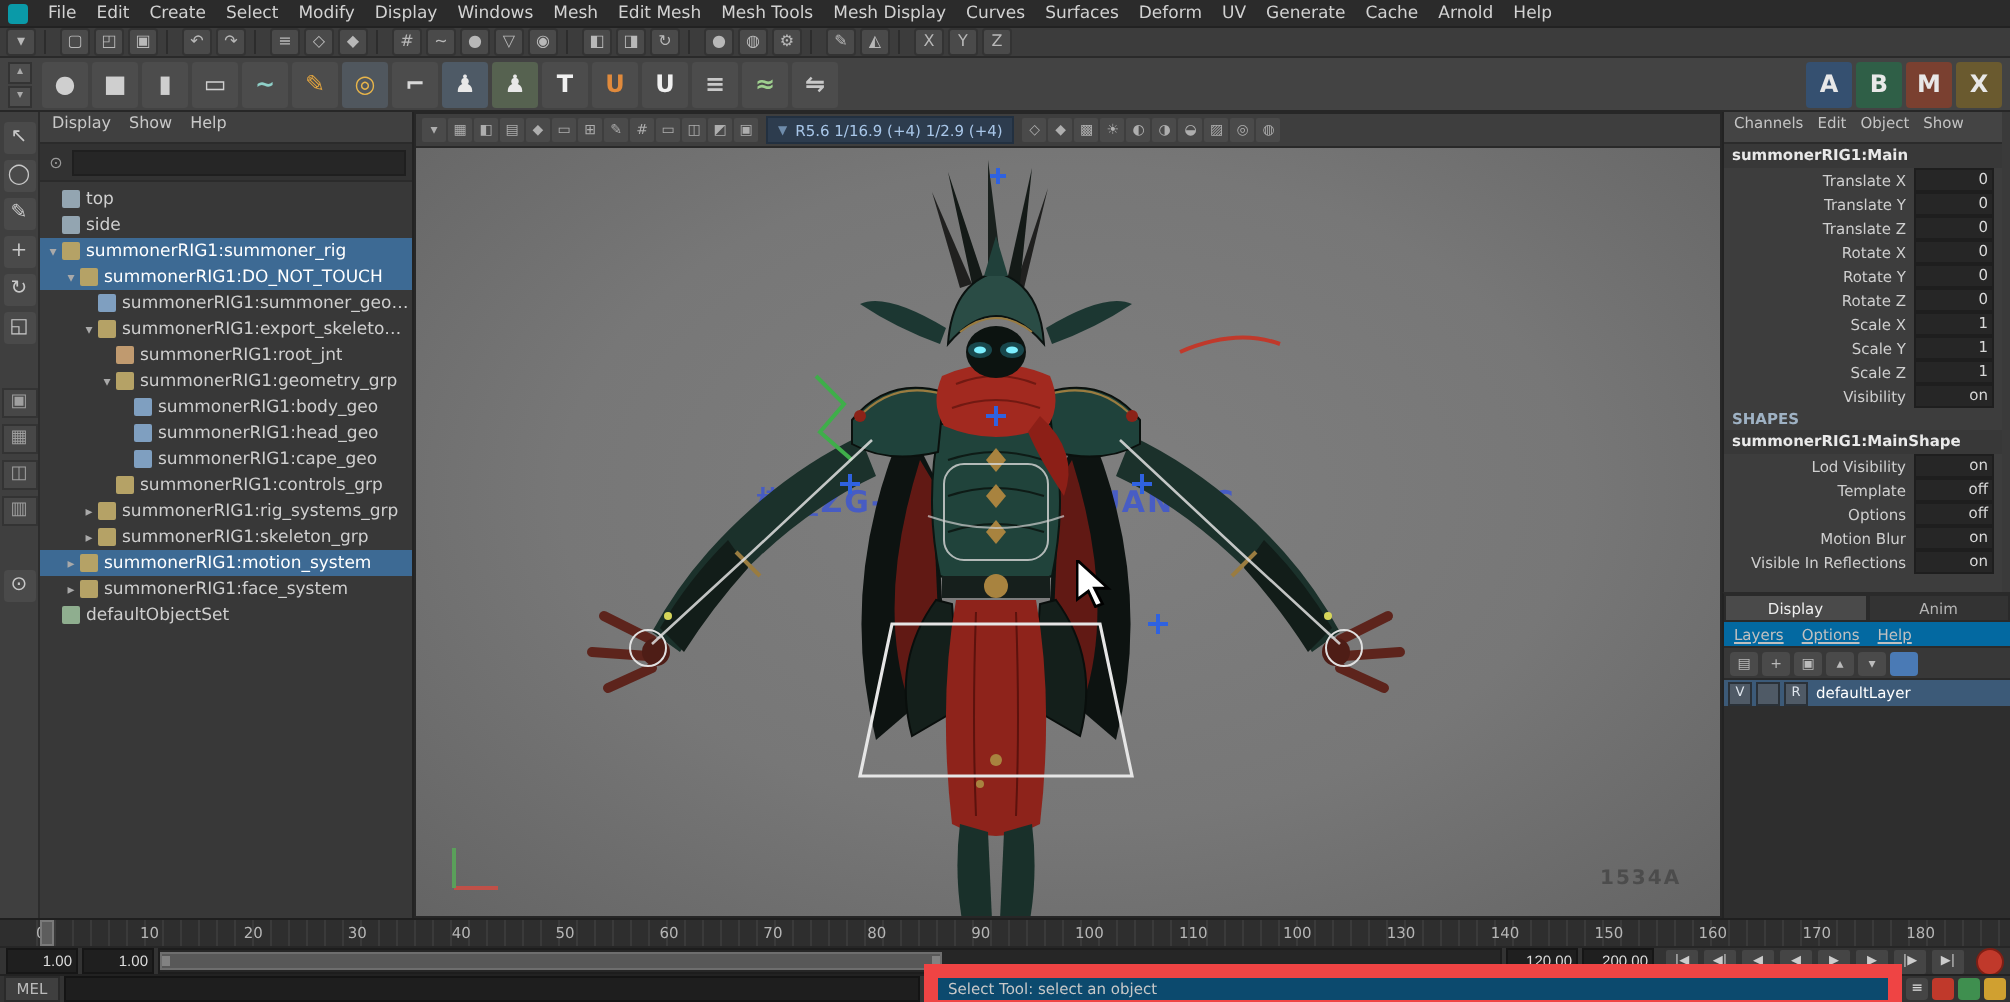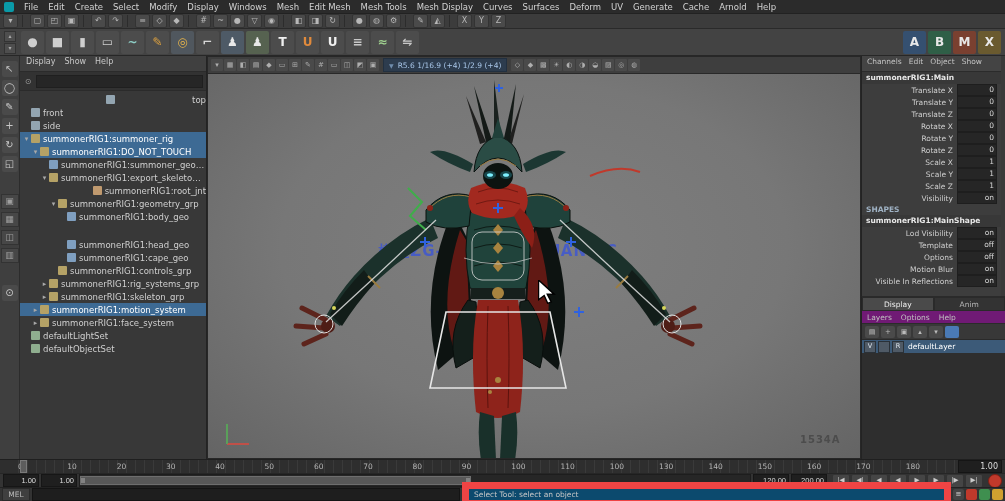--- a/index.html
+++ b/index.html
@@ -84,35 +84,35 @@
           text-align:right;padding:0 2px;margin-right:4px;line-height:10px;flex:none;}
   .cb-section{height:11px;line-height:11px;padding:0 4px;color:#9fb2c4;font-weight:bold;}
 
   
   #layers{position:absolute;left:861px;top:296px;width:144px;height:163px;background:#3b3b3b;
           border-left:1px solid #232323;border-top:1px solid #2a2a2a;box-sizing:border-box;
           font-size:7.5px;display:flex;flex-direction:column;}
   #ly-tabs{height:14px;display:flex;}
   .ly-tab{flex:1;text-align:center;line-height:13px;background:#333;border:1px solid #2a2a2a;color:#b5b5b5;}
   .ly-tab.active{background:#4a4a4a;color:#eee;}
-  #ly-menus{height:12px;display:flex;gap:9px;padding:0 5px;align-items:center;color:#c0c0c0;background:#701a75;
-            border-bottom:1px solid #2b2b2b;}
+  #ly-menus{height:12px;display:flex;gap:9px;padding:0 5px;align-items:center;color:#c0c0c0;background:#0369a1;
+            border-bottom:1px solid #2b2b2b;text-decoration:underline;}
   #ly-toolbar{height:15px;display:flex;gap:2px;align-items:center;padding:0 3px;background:#383838;
               border-bottom:1px solid #2a2a2a;}
   .ly-btn{width:14px;height:12px;background:#4a4a4a;border-radius:2px;font-size:7px;text-align:center;
           line-height:12px;color:#bbb;}
   #ly-list{flex:1;background:#2e2e2e;}
   .ly-row{height:13px;display:flex;align-items:center;gap:2px;padding:0 2px;background:#3c5a78;color:#fff;}
   .ly-toggle{width:10px;height:10px;background:#4f5a66;border:1px solid #2a3138;font-size:6.5px;
              text-align:center;line-height:9px;color:#dfe6ee;flex:none;}
   .ly-name{padding-left:2px;white-space:nowrap;}
 
   
   #timeline{position:absolute;left:0;top:459px;width:100%;height:14px;background:#2e2e2e;
-            border-top:1px solid #1f1f1f;display:flex;box-sizing:border-box;}
+            border-top:1px solid #1f1f1f;display:flex;box-sizing:border-box;flex-direction:column;}
   #tl-ticks{flex:1;display:flex;margin-left:18px;position:relative;
             background:repeating-linear-gradient(90deg,#3a3a3a 0 1px,transparent 1px 9px);}
   .tl-tick{flex:1;font-size:7.5px;color:#b5b5b5;line-height:13px;}
   .tl-marker{position:absolute;left:2px;top:0;width:7px;height:13px;background:#5d5d5d;border:1px solid #7a7a7a;box-sizing:border-box;}
   #tl-current{width:36px;background:#1f1f1f;border:1px solid #151515;color:#ddd;font-size:8px;
               text-align:right;padding:0 3px;line-height:12px;margin:0 3px;}
 
   #rangebar{position:absolute;left:0;top:473px;width:100%;height:14px;background:#333;display:flex;
             align-items:center;gap:2px;padding:0 3px;border-top:1px solid #262626;box-sizing:border-box;}
   .rb-field{width:30px;height:11px;background:#1f1f1f;border:1px solid #161616;color:#ddd;font-size:7.5px;
@@ -251,33 +251,28 @@
     <div id="ol-menus">
         <span>Display</span>
         <span>Show</span>
         <span>Help</span>
       </div>
     <div id="ol-search">
       <span class="ol-search-icon">⊙</span>
       <input placeholder="" style="">
     </div>
     <div id="ol-tree">
-        <div class="tree-row" style="padding-left: 2px; justify-content: space-between;">
+        <div class="tree-row" style="padding-left: 2px;">
           <span class="tree-exp"></span>
           <span class="tree-ico" style="background: rgb(147, 165, 177);"></span>
           <span class="tree-label">top</span>
         </div>
         <div class="tree-row" style="padding-left: 2px;">
           <span class="tree-exp"></span>
           <span class="tree-ico" style="background: rgb(147, 165, 177);"></span>
-          <span class="tree-label">front</span>
-        </div>
-        <div class="tree-row" style="padding-left: 2px;">
-          <span class="tree-exp"></span>
-          <span class="tree-ico" style="background: rgb(147, 165, 177);"></span>
           <span class="tree-label">side</span>
         </div>
         <div class="tree-row sel" style="padding-left: 2px;">
           <span class="tree-exp">▾</span>
           <span class="tree-ico" style="background: rgb(181, 162, 102);"></span>
           <span class="tree-label">summonerRIG1:summoner_rig</span>
         </div>
         <div class="tree-row sel" style="padding-left: 11px;">
           <span class="tree-exp">▾</span>
           <span class="tree-ico" style="background: rgb(181, 162, 102);"></span>
@@ -286,36 +281,36 @@
         <div class="tree-row" style="padding-left: 20px;">
           <span class="tree-exp"></span>
           <span class="tree-ico" style="background: rgb(127, 159, 192);"></span>
           <span class="tree-label">summonerRIG1:summoner_geo_UE4_low_SK</span>
         </div>
         <div class="tree-row" style="padding-left: 20px;">
           <span class="tree-exp">▾</span>
           <span class="tree-ico" style="background: rgb(181, 162, 102);"></span>
           <span class="tree-label">summonerRIG1:export_skeleton_grp</span>
         </div>
-        <div class="tree-row" style="padding-left: 29px; justify-content: flex-end;">
+        <div class="tree-row" style="padding-left: 29px;">
           <span class="tree-exp"></span>
           <span class="tree-ico" style="background: rgb(192, 154, 111);"></span>
           <span class="tree-label">summonerRIG1:root_jnt</span>
         </div>
         <div class="tree-row" style="padding-left: 29px;">
           <span class="tree-exp">▾</span>
           <span class="tree-ico" style="background: rgb(181, 162, 102);"></span>
           <span class="tree-label">summonerRIG1:geometry_grp</span>
         </div>
         <div class="tree-row" style="padding-left: 38px; text-align: right;">
           <span class="tree-exp"></span>
           <span class="tree-ico" style="background: rgb(127, 159, 192);"></span>
           <span class="tree-label">summonerRIG1:body_geo</span>
         </div>
-        <div class="tree-row" style="padding-left: 38px; margin-top: 15px;">
+        <div class="tree-row" style="padding-left: 38px;">
           <span class="tree-exp"></span>
           <span class="tree-ico" style="background: rgb(127, 159, 192);"></span>
           <span class="tree-label">summonerRIG1:head_geo</span>
         </div>
         <div class="tree-row" style="padding-left: 38px;">
           <span class="tree-exp"></span>
           <span class="tree-ico" style="background: rgb(127, 159, 192);"></span>
           <span class="tree-label">summonerRIG1:cape_geo</span>
         </div>
         <div class="tree-row" style="padding-left: 29px;">
@@ -335,25 +330,20 @@
         </div>
         <div class="tree-row sel" style="padding-left: 11px;">
           <span class="tree-exp">▸</span>
           <span class="tree-ico" style="background: rgb(181, 162, 102);"></span>
           <span class="tree-label">summonerRIG1:motion_system</span>
         </div>
         <div class="tree-row" style="padding-left: 11px;">
           <span class="tree-exp">▸</span>
           <span class="tree-ico" style="background: rgb(181, 162, 102);"></span>
           <span class="tree-label">summonerRIG1:face_system</span>
-        </div>
-        <div class="tree-row" style="padding-left: 2px;">
-          <span class="tree-exp"></span>
-          <span class="tree-ico" style="background: rgb(143, 174, 143);"></span>
-          <span class="tree-label">defaultLightSet</span>
         </div>
         <div class="tree-row" style="padding-left: 2px;">
           <span class="tree-exp"></span>
           <span class="tree-ico" style="background: rgb(143, 174, 143);"></span>
           <span class="tree-label">defaultObjectSet</span>
         </div>
       </div>
   </div>
 
   <div id="viewport">

